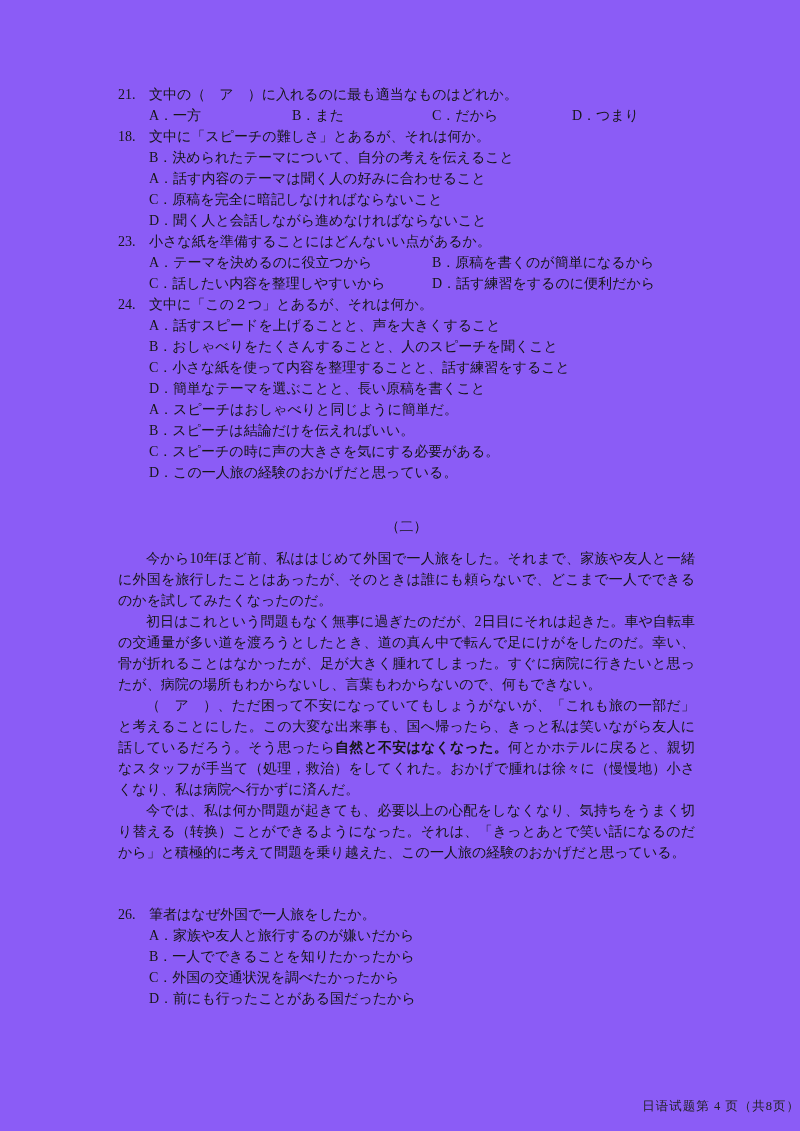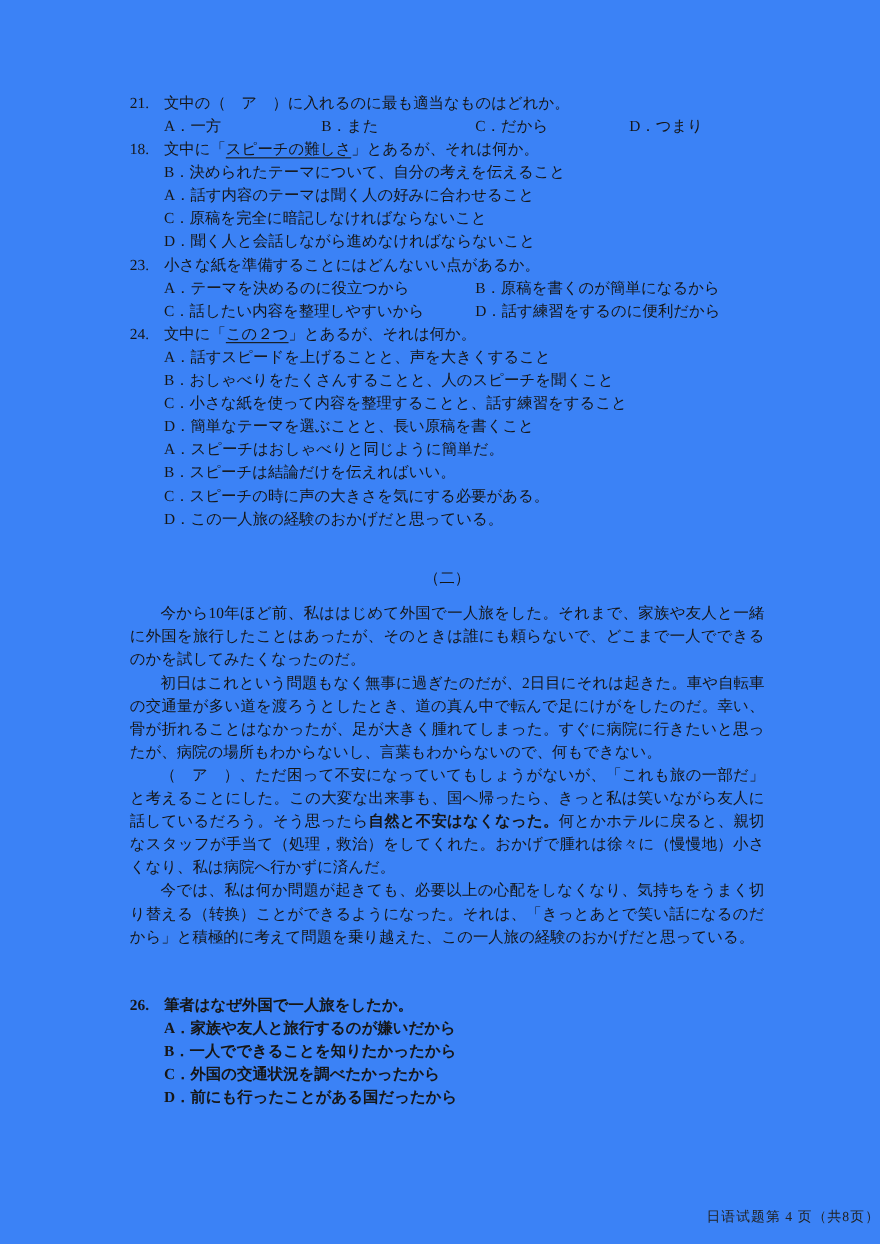--- a/index.html
+++ b/index.html
@@ -1,39 +1,39 @@
 <!DOCTYPE html>
 <html><head>
 <meta charset="utf-8">
 <style>
   * { margin: 0; padding: 0; box-sizing: border-box; }
   html, body { background: #e9e9e9; }
   .page {
     width: 800px; height: 1131px; margin: 0 auto; position: relative;
-    background: #3b82f6; color: #161616;
+    background: #8b5cf6; color: #161616;
     font-family: "Liberation Serif", "DejaVu Serif", serif;
     overflow: hidden;
     box-shadow: 0 0 5px rgba(0,0,0,0.25);
   }
   .content {
     position: absolute; top: 84px; left: 118px; width: 577px;
     font-size: 14px; line-height: 21px;
   }
   .stem-row { display: flex; }
   .num { flex: 0 0 31px; }
   .stem { flex: 1; }
   .opts { padding-left: 31px; }
   .opts-4col { display: grid; grid-template-columns: 143px 140px 140px auto; }
   .opts-2col { display: grid; grid-template-columns: 283px auto; }
   .opt-row { display: block; }
-  .u { text-decoration: underline; text-underline-offset: 3px; text-align: center; }
+  .u { text-underline-offset: 3px; text-align: center; }
   .em { font-weight: bold; text-underline-offset: 3px; }
   .section-title { text-align: center; margin-top: 33px; margin-bottom: 11px; }
   .passage p { text-align: justify; text-indent: 2em; word-break: break-all; }
-  .q26 { margin-top: 41px; font-weight: bold; }
+  .q26 { margin-top: 41px; }
   .footer {
     position: absolute; left: 0; right: 0; bottom: 16px;
     text-align: right; font-size: 12.5px; letter-spacing: 1px; color: #222;
   }
 </style>
 </head>
 <body>
 
 <div class="page">
   <main class="content">

